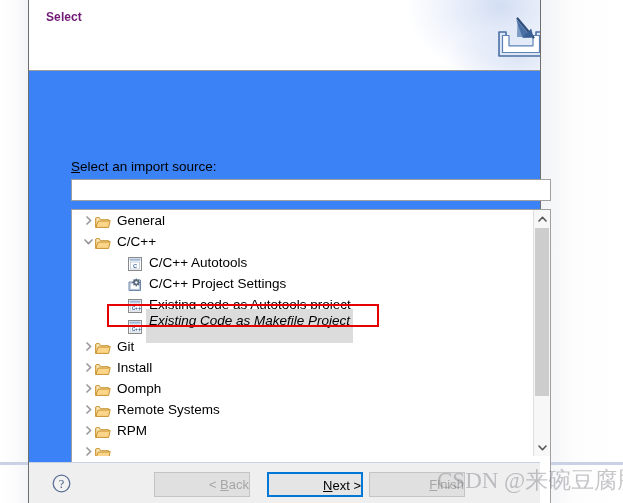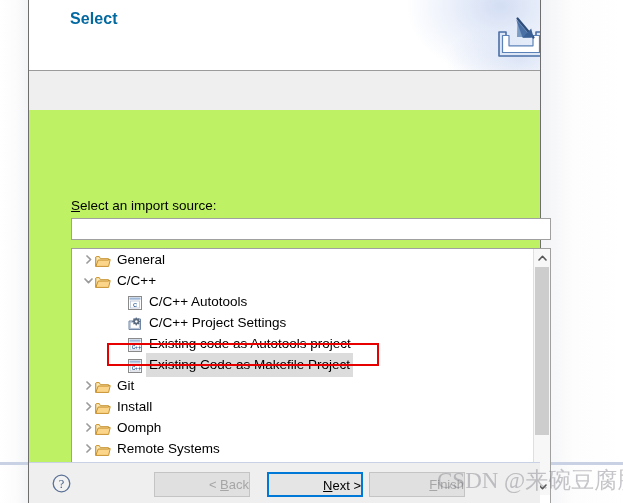--- a/index.html
+++ b/index.html
@@ -79,25 +79,25 @@
   #header-wash2 {
     position: absolute;
     right: 0; top: 30px;
     width: 140px; height: 40px;
     background:
       radial-gradient(100px 50px at 120px 30px, rgba(205,217,242,0.6) 0%, rgba(255,255,255,0) 75%);
     pointer-events: none;
   }
   #header-title {
     position: absolute;
-    left: 41px;
+    left: 17px;
     top: 10px;
-    font-size: 16px;
+    font-size: 12px;
     font-weight: bold;
-    color: #0369a1;
+    color: #701a75;
     letter-spacing: .1px;
   }
   #header-desc {
     position: absolute;
     left: 42px;
     top: 36px;
     font-size: 13.5px;
     color: #1a1a1a;
     white-space: nowrap;
   }
@@ -106,22 +106,21 @@
     left: 464px;
     top: 16px;
     width: 56px;
     height: 46px;
   }
 
   
   #body {
     position: relative;
     height: 391px;
-    background: #bef264;
-    margin-top: 39px;
+    background: #3b82f6;
   }
   #source-label {
     position: absolute;
     left: 42px;
     top: 88px;
     font-size: 13.5px;
     color: #000000;
   }
   #source-label .mn {
     text-decoration: underline;
@@ -188,22 +187,23 @@
     position: relative;
     margin-right: 4px;
   }
   .row .label { line-height: 21px; }
 
   .row.depth0 { padding-left: 10px; }
   .row.depth1 { padding-left: 42px; }
 
   .row.selected .label {
     background: #dcdcdc;
-    padding: 1px 3px 2px 3px;
+    padding: 1px 3px 12px 3px;
     margin-left: -3px;
+    font-style: italic;
   }
   
   .ico-svg { position: absolute; top: 0px; left: 0; }
 
   
   #scrollbar {
     position: absolute;
     right: 0; top: 0;
     width: 17px;
     height: 246px;

